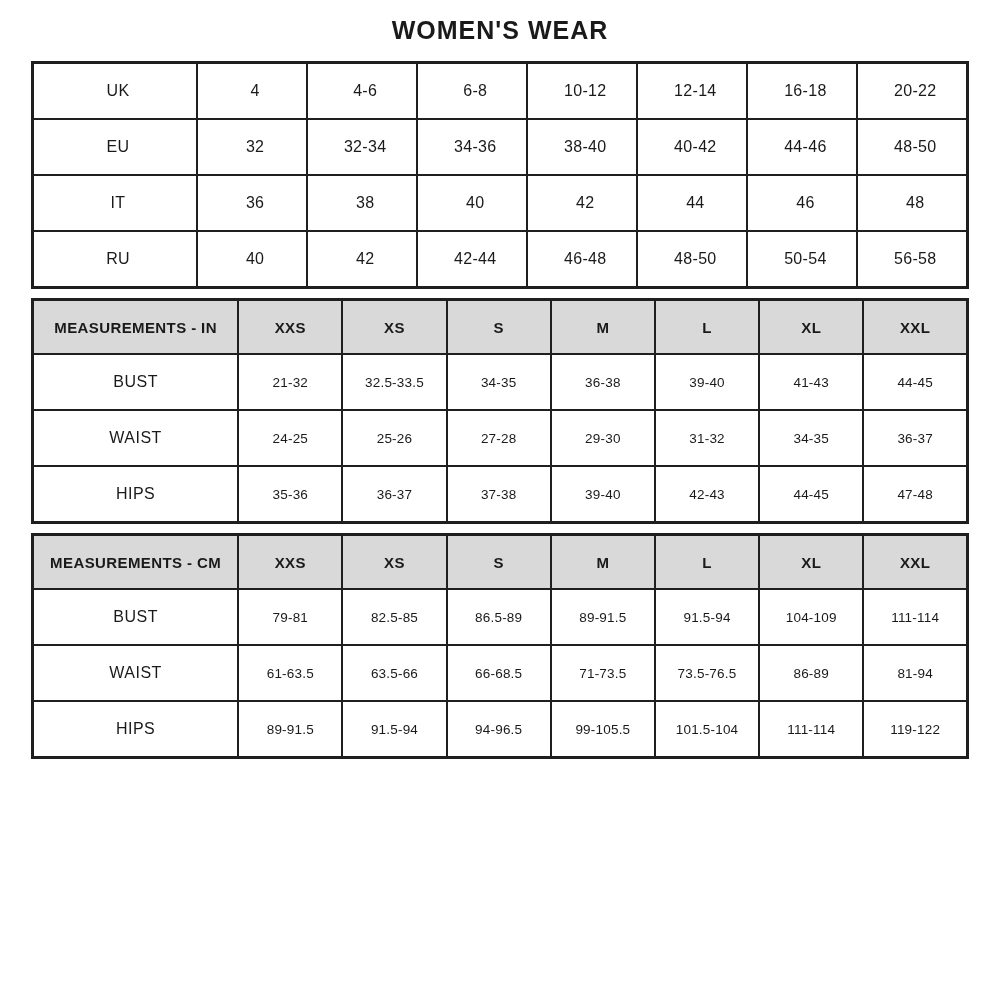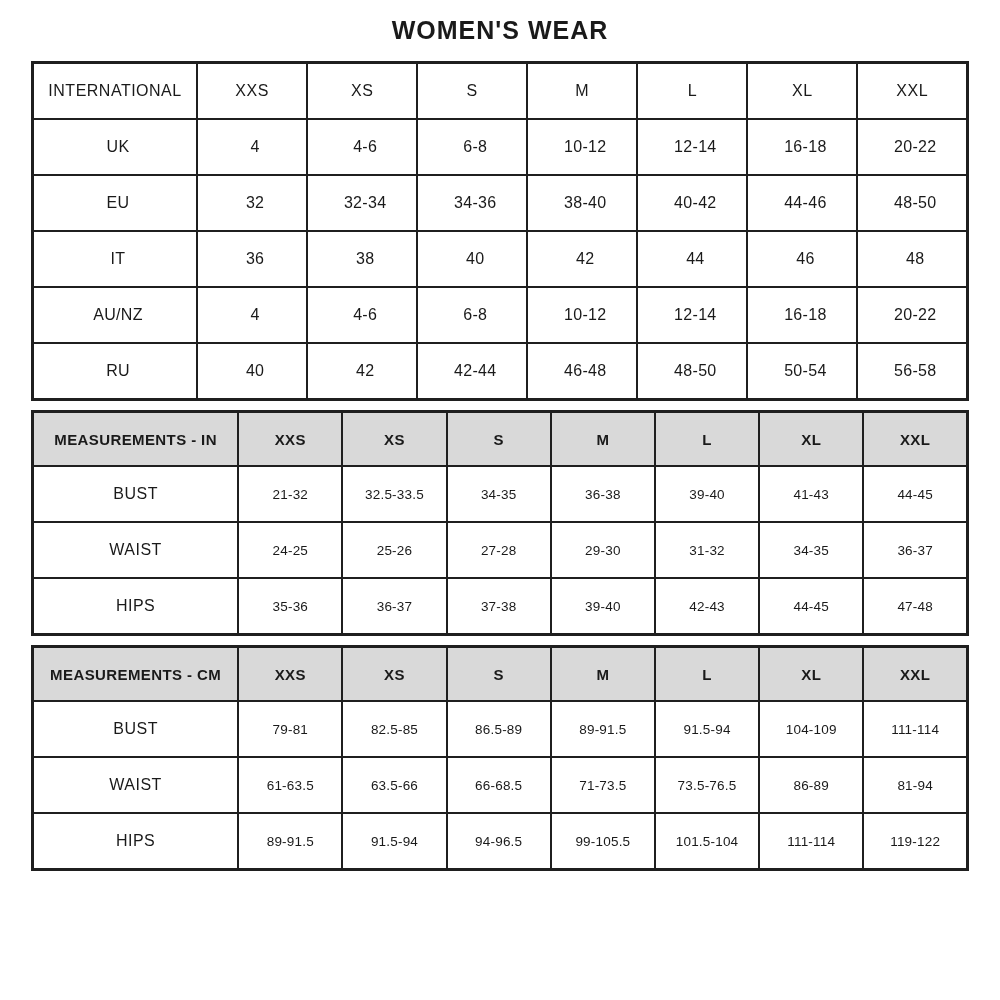--- a/index.html
+++ b/index.html
@@ -105,30 +105,20 @@
       <col class="col-label">
         <col>
         <col>
         <col>
         <col>
         <col>
         <col>
         <col>
     </colgroup>
     <tbody>
-        <tr class="r-head">
-          <td class="c-head c-first">INTERNATIONAL</td>
-          <td class="c-head">XXS</td>
-          <td class="c-head">XS</td>
-          <td class="c-head">S</td>
-          <td class="c-head">M</td>
-          <td class="c-head">L</td>
-          <td class="c-head">XL</td>
-          <td class="c-head">XXL</td>
-        </tr>
         <tr class="r-data">
           <td class="c-label c-first">UK</td>
           <td class="c-data">4</td>
           <td class="c-data">4-6</td>
           <td class="c-data">6-8</td>
           <td class="c-data">10-12</td>
           <td class="c-data">12-14</td>
           <td class="c-data">16-18</td>
           <td class="c-data">20-22</td>
         </tr>
@@ -144,30 +134,20 @@
         </tr>
         <tr class="r-data">
           <td class="c-label c-first">IT</td>
           <td class="c-data">36</td>
           <td class="c-data">38</td>
           <td class="c-data">40</td>
           <td class="c-data">42</td>
           <td class="c-data">44</td>
           <td class="c-data">46</td>
           <td class="c-data">48</td>
-        </tr>
-        <tr class="r-data">
-          <td class="c-label c-first">AU/NZ</td>
-          <td class="c-data">4</td>
-          <td class="c-data">4-6</td>
-          <td class="c-data">6-8</td>
-          <td class="c-data">10-12</td>
-          <td class="c-data">12-14</td>
-          <td class="c-data">16-18</td>
-          <td class="c-data">20-22</td>
         </tr>
         <tr class="r-data">
           <td class="c-label c-first">RU</td>
           <td class="c-data">40</td>
           <td class="c-data">42</td>
           <td class="c-data">42-44</td>
           <td class="c-data">46-48</td>
           <td class="c-data">48-50</td>
           <td class="c-data">50-54</td>
           <td class="c-data">56-58</td>

